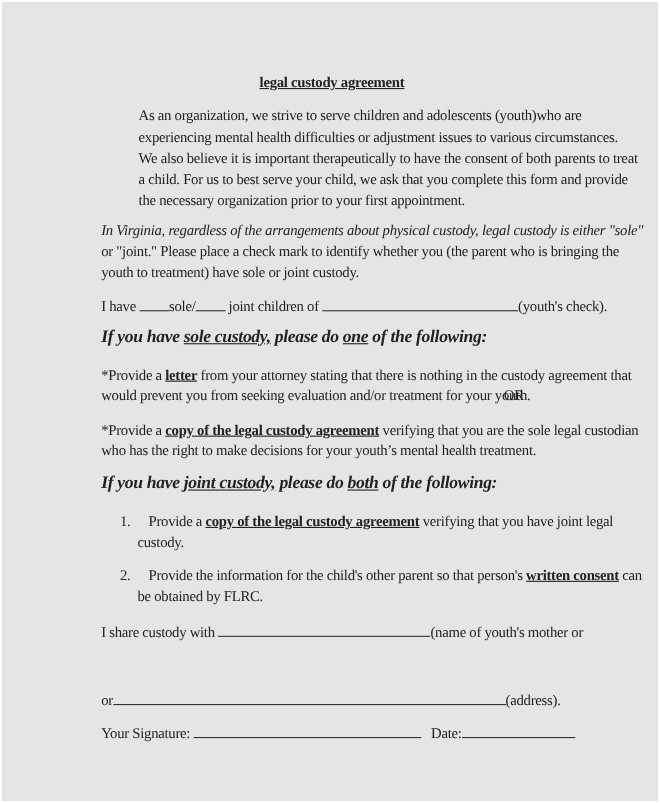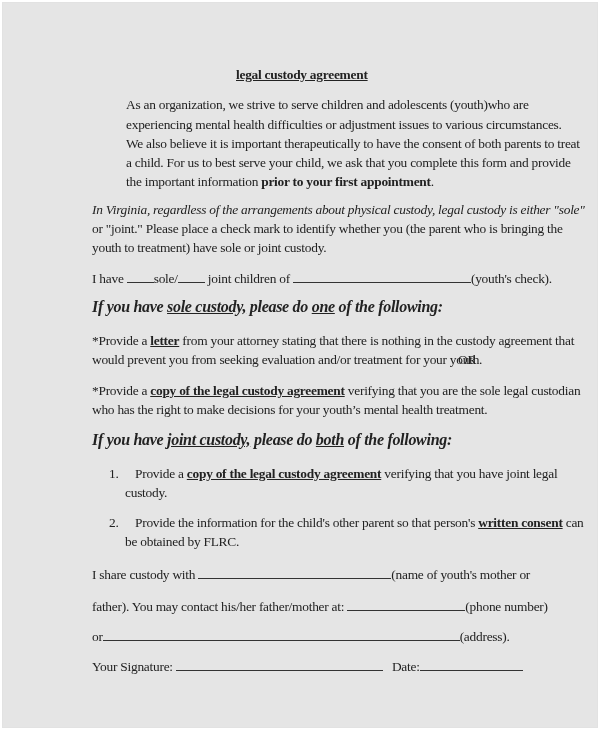--- a/index.html
+++ b/index.html
@@ -3,40 +3,40 @@
 <meta charset="utf-8">
 <style>
   html, body { margin: 0; padding: 0; background: #ffffff; }
   body { width: 600px; height: 730px; position: relative; overflow: hidden;
          font-family: "Liberation Serif", "DejaVu Serif", serif; color: #222; }
   .page { position: absolute; left: 2px; top: 2px; width: 594px; height: 724px;
           border: 1px solid #e2e2e2; background: #e5e5e5; }
   .ln { position: absolute; font-size: 13.4px; line-height: 16px; white-space: nowrap;
         letter-spacing: -0.25px; transform-origin: left top; }
   .title { left: 233px; top: 64px; font-weight: bold; text-decoration: underline; font-size: 13.4px; }
-  .b { font-weight: bold; }
+  .b { font-weight: normal; }
   .bu { font-weight: bold; text-decoration: underline; }
   .u { text-decoration: underline; }
   .head { font-style: italic; font-size: 16px; font-weight: bold; letter-spacing: -0.3px; }
   .blank { display: inline-block; border-bottom: 1px solid #333; height: 12px; vertical-align: baseline; }
   .num { display: inline-block; width: 26px; }
 </style>
 </head>
 <body>
 
 <div class="page">
 
   <div class="ln title">legal custody agreement</div>
 
   <div class="ln" style="left:123px; top:94px;">As an organization, we strive to serve children and adolescents (youth)who are</div>
   <div class="ln" style="left:123px; top:114px;">experiencing mental health difficulties or adjustment issues to various circumstances.</div>
   <div class="ln" style="left:123px; top:133px;">We also believe it is important therapeutically to have the consent of both parents to treat</div>
   <div class="ln" style="left:123px; top:152px;">a child.  For us to best serve your child, we ask that you complete this form and provide</div>
   <div class="ln" style="left:123px; top:171px;">
-    <span>the important information </span><span class="b">prior to your first appointment</span><span>.</span>
+    <span>the necessary organization </span><span class="b">prior to your first appointment</span><span>.</span>
   </div>
 
   <div class="ln" style="left:89px; top:199px;font-style:italic;">In Virginia, regardless of the arrangements about physical custody, legal custody is either "sole"</div>
   <div class="ln" style="left:89px; top:218px;">or "joint."  Please place a check mark to identify whether you (the parent who is bringing the</div>
   <div class="ln" style="left:89px; top:237px;">youth to treatment) have sole or joint custody.</div>
 
   <div class="ln" style="left:89px; top:267px;">
     <span>I have </span><span class="blank" style="width:27px;"></span><span>sole/</span><span class="blank" style="width:27px;"></span><span> joint children of </span><span class="blank" style="width:178px;"></span><span>(youth's check).</span>
   </div>
 
@@ -68,23 +68,20 @@
 
   <div class="ln" style="left:106px; top:512px;">
     <span class="num">2.</span><span>Provide the information for the child's other parent so that person's </span><span class="bu">written consent</span><span> can</span>
   </div>
   <div class="ln" style="left:122px; top:531px;">be obtained by FLRC.</div>
 
   <div class="ln" style="left:89px; top:563px;">
     <span>I share custody with </span><span class="blank" style="width:193px;"></span><span>(name of youth's mother or</span>
   </div>
 
-  <div class="ln" style="left:89px; top:595px;">
-    <span>father).  You may contact his/her father/mother at: </span><span class="blank" style="width:118px;"></span><span>(phone number)</span>
-  </div>
 
   <div class="ln" style="left:89px; top:625px;text-align:center;">
     <span>or</span><span class="blank" style="width:357px;"></span><span>(address).</span>
   </div>
 
   <div class="ln" style="left:89px; top:655px;">
     <span>Your Signature: </span><span class="blank" style="width:207px;"></span><span style="display:inline-block; width:9px;"></span><span>Date:</span><span class="blank" style="width:103px;"></span>
   </div>
 
 </div>

